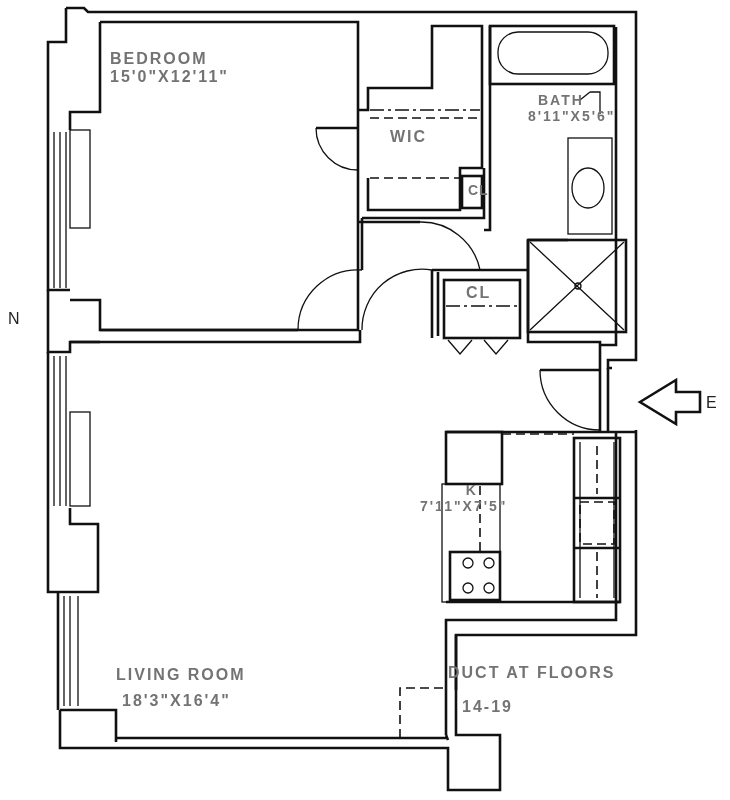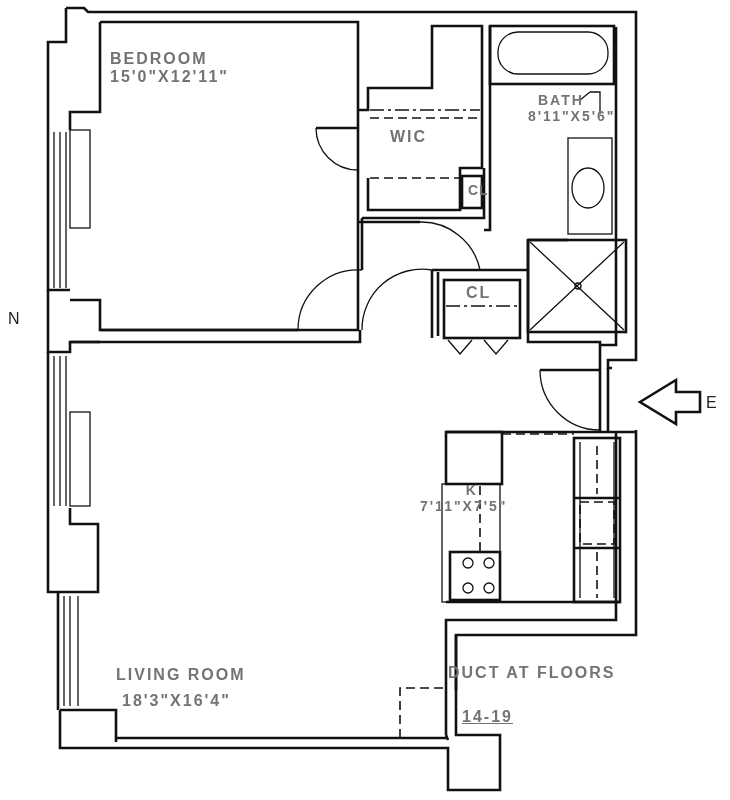--- a/index.html
+++ b/index.html
@@ -159,14 +159,14 @@
   <div>7'11"X7'5"</div>
 </div>
 
 <div class="lbl" style="left:116px; top:666px;">
   <div>LIVING ROOM</div>
   <div style="padding-left:6px; margin-top:8px;">18'3"X16'4"</div>
 </div>
 
 <div class="lbl" style="left:448px; top:664px;">
   <div>DUCT AT FLOORS</div>
-  <div style="padding-left:14px; margin-top:26px;text-decoration:underline;">14-19</div>
+  <div style="padding-left:14px; margin-top:16px;">14-19</div>
 </div>
 
 </body></html>

